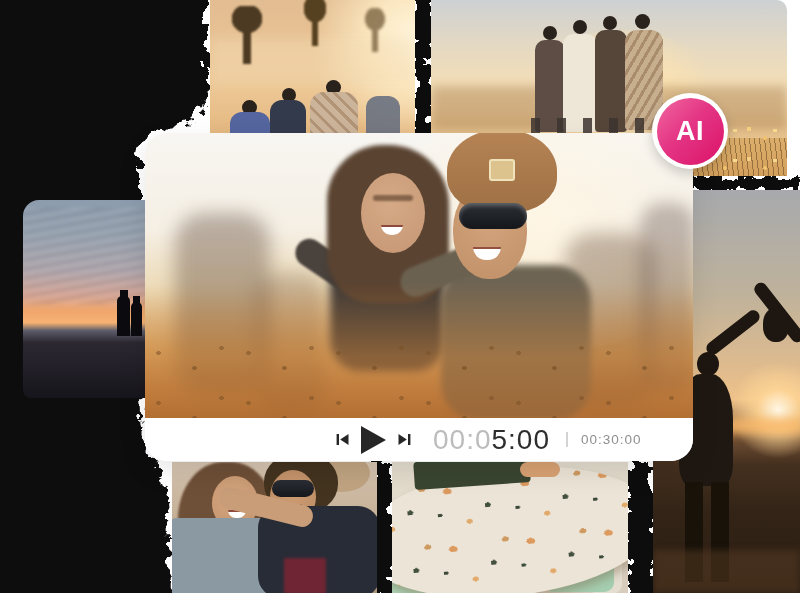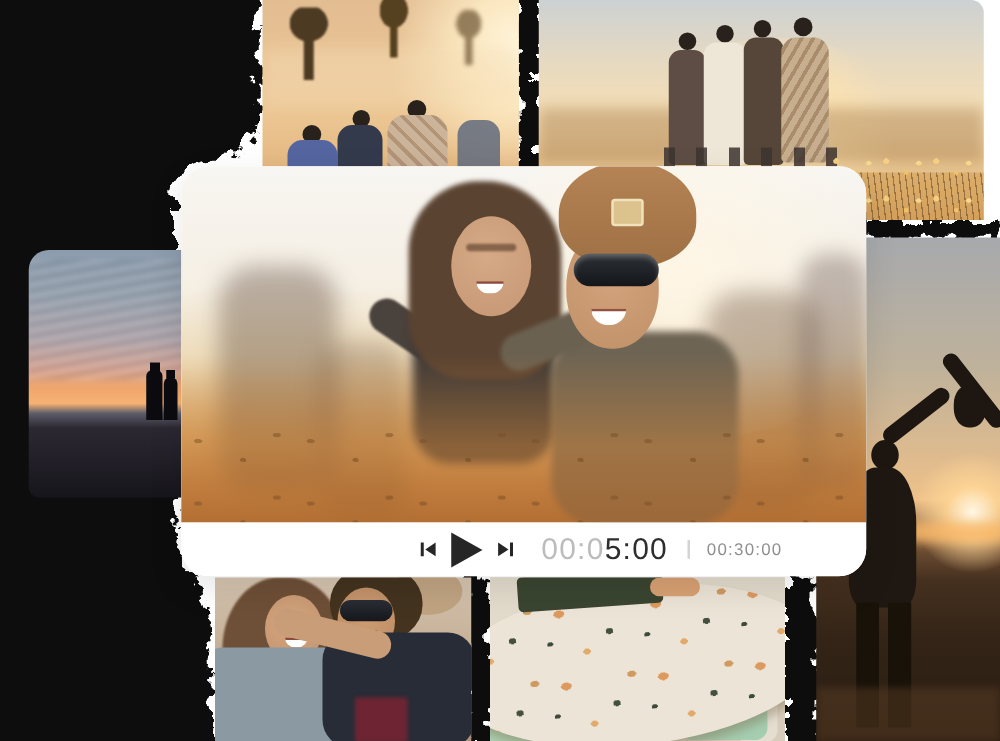--- a/index.html
+++ b/index.html
@@ -176,21 +176,21 @@
            background-size:90px 50px;}
 
   
   .controls{position:absolute;left:0;top:285px;width:548px;height:43px;background:#fff;
             display:flex;align-items:center;padding-left:191px;}
   .ctl{background:none;border:0;padding:0;margin:0;display:flex;align-items:center;cursor:pointer;}
   .ctl svg{display:block;}
   .ctl.skipb{margin-right:12px;}
   .ctl.skipf{margin-left:12px;}
   .playtri{width:0;height:0;border-left:25px solid #262626;border-top:14px solid transparent;border-bottom:14px solid transparent;}
-  .time{margin-left:22px;font-size:24px;letter-spacing:1px;white-space:nowrap;}
+  .time{margin-left:22px;font-size:28px;letter-spacing:1px;white-space:nowrap;}
   .time .dim{color:#bcbcbc;}
   .time .act{color:#2e2e2e;}
   .vdiv{width:2px;height:15px;background:#d4d4d4;margin:0 13px 0 16px;}
   .dur{font-size:13.5px;color:#8f8f8f;letter-spacing:1px;white-space:nowrap;}
 
   
   .badge{position:absolute;left:652px;top:93px;width:76px;height:76px;border-radius:50%;
          background:#ffffff;z-index:4;display:flex;align-items:center;justify-content:center;
          box-shadow:0 5px 12px rgba(0,0,0,.18);}
   .badge-inner{width:67px;height:67px;border-radius:50%;
@@ -340,14 +340,19 @@
           <polygon points="0.5,1 8.8,6.5 0.5,12"></polygon>
             <rect x="10" y="1" width="2.4" height="11"></rect>
         </svg>
       </button>
       <div class="time"><span class="dim">00:0</span><span class="act">5:00</span></div>
       <div class="vdiv"></div>
       <div class="dur">00:30:00</div>
     </div>
   </div>
 
+  <div class="badge">
+    <div class="badge-inner">
+      <span>AI</span>
+    </div>
+  </div>
 
 </div>
 
 </body></html>

